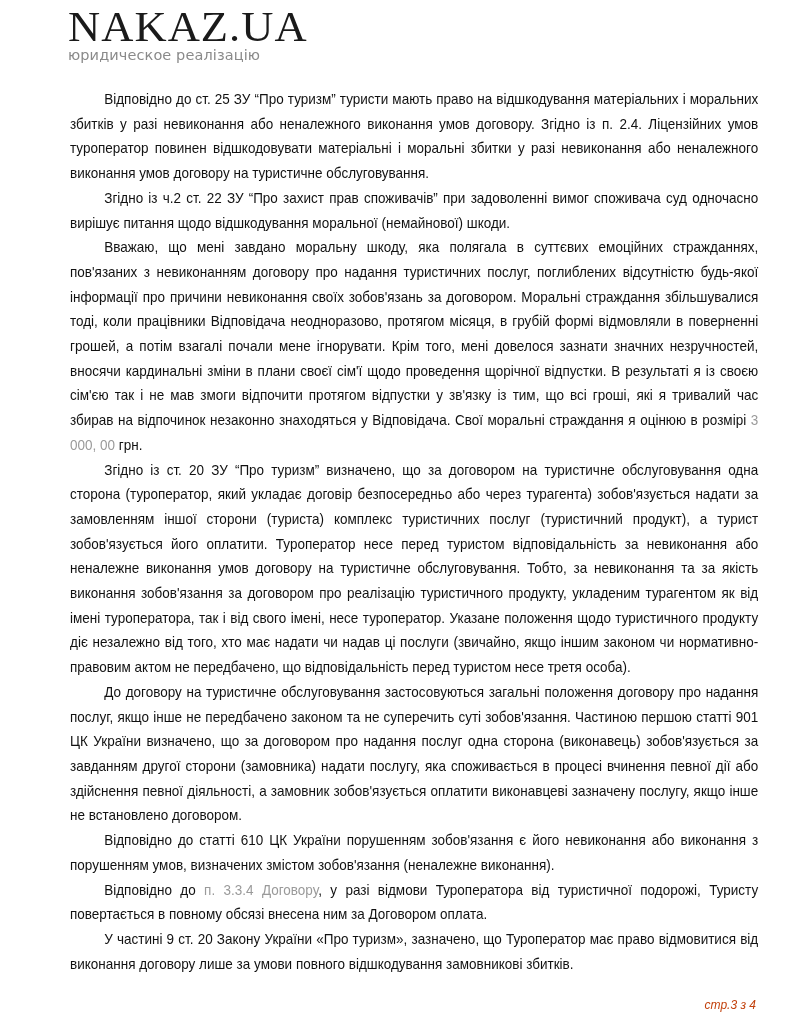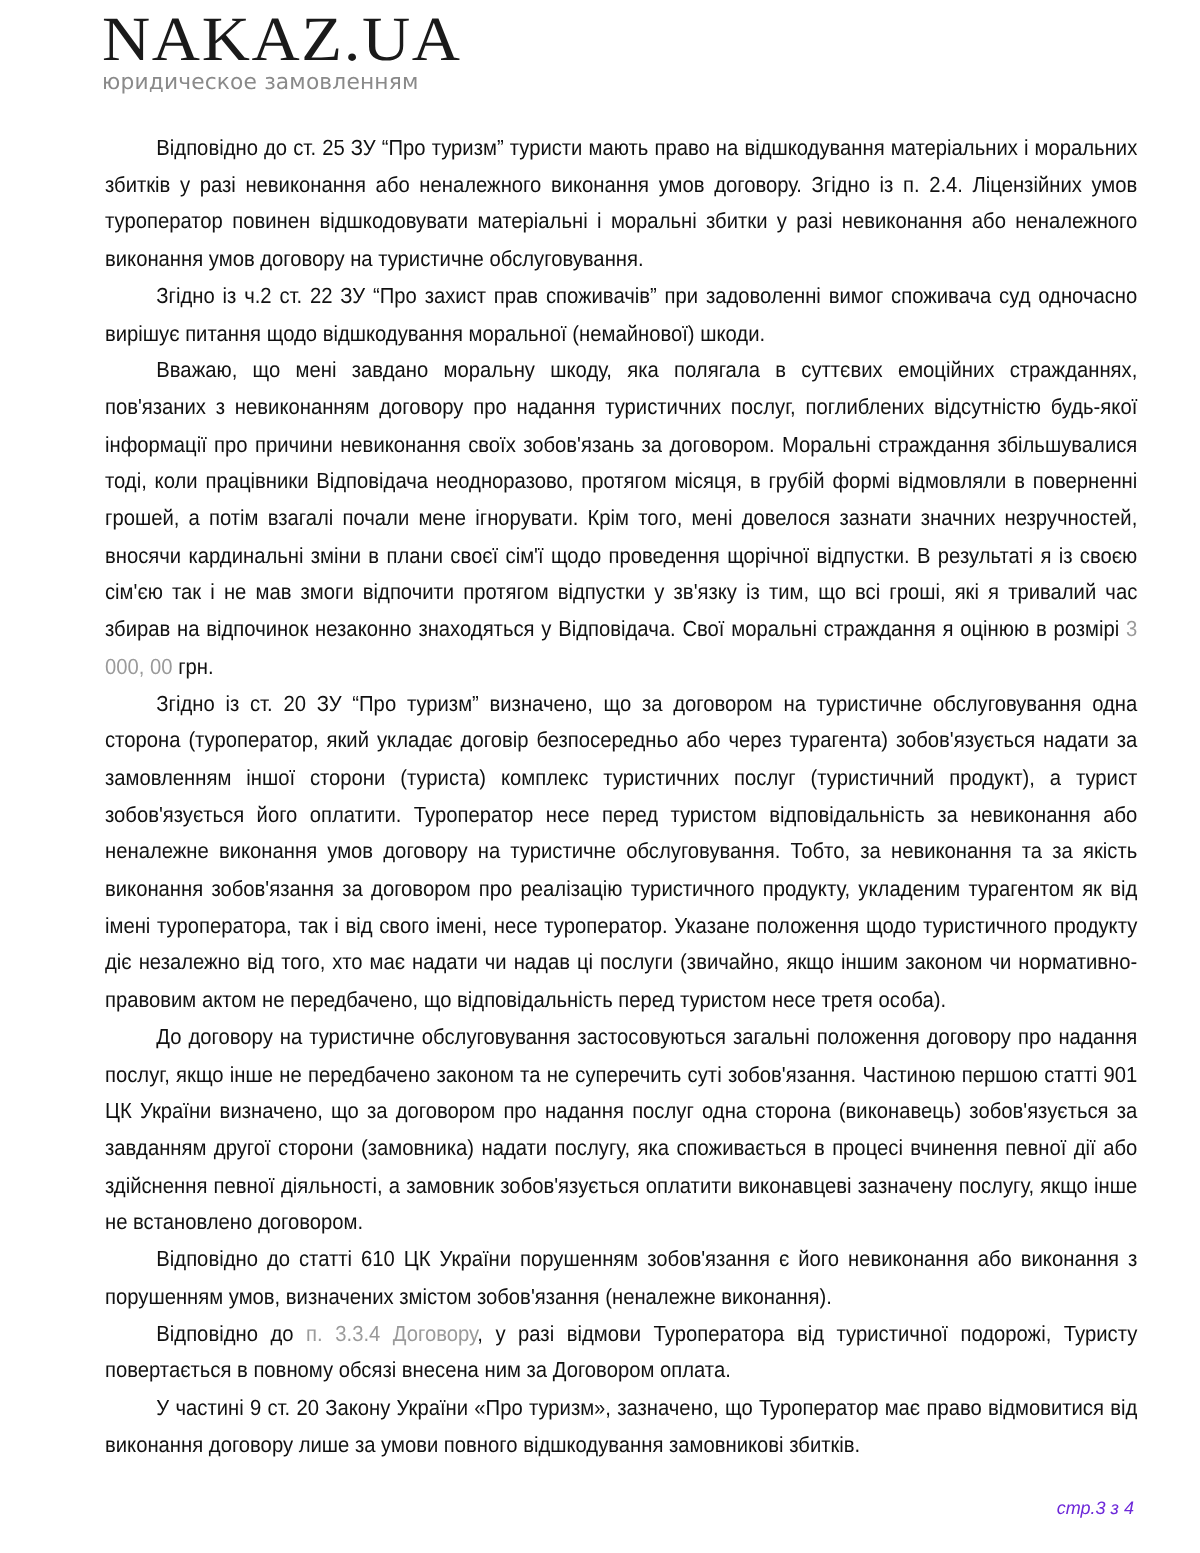--- a/index.html
+++ b/index.html
@@ -3,28 +3,28 @@
 <meta charset="utf-8">
 <style>
   html, body { margin:0; padding:0; background:#ffffff; }
   body { width:800px; height:1035px; position:relative; overflow:hidden; font-family:"Liberation Sans", sans-serif; color:#111; }
   .logo { position:absolute; left:40px; top:8px; width:230px;margin-left:28px; }
   .logo-title { font-family:"Liberation Serif", serif; font-size:42px; line-height:38px; color:#1a1a1a; letter-spacing:1px; transform:scaleX(1.06); transform-origin:left; display:block; }
   .logo-sub { font-family:"DejaVu Sans", sans-serif; font-size:14.5px; color:#8a8a8a; display:block; margin-top:1px; letter-spacing:0.1px; }
   .content { position:absolute; left:70px; top:67px; width:688px;margin-top:20px; }
   .para { margin:0; font-size:14.6px; line-height:24.7px; text-align:justify; text-indent:37px; transform:scaleX(0.925); transform-origin:left; width:744px; }
   .faded { color:#9a9a9a; }
-  .pagenum { position:absolute; right:44px; top:998px; font-style:italic; font-size:12px; color:#6d28d9; }
+  .pagenum { position:absolute; right:44px; top:998px; font-style:italic; font-size:12px; color:#c2410c; }
 </style>
 </head>
 <body>
 
 <div class="logo">
   <span class="logo-title">NAKAZ.UA</span>
-  <span class="logo-sub">юридическое замовленням</span>
+  <span class="logo-sub">юридическое реалізацію</span>
 </div>
 
 <div class="content">
   <p class="para"><span>Відповідно до ст. 25 ЗУ “Про туризм” туристи мають право на відшкодування матеріальних   і моральних   збитків  у  разі невиконання або неналежного виконання умов договору. Згідно із п. 2.4. Ліцензійних умов туроператор повинен відшкодовувати матеріальні і моральні збитки у разі невиконання або неналежного виконання умов договору на туристичне обслуговування.</span></p>
   <p class="para"><span>Згідно із ч.2 ст. 22 ЗУ “Про захист прав споживачів” при задоволенні вимог споживача суд одночасно вирішує питання щодо відшкодування моральної (немайнової) шкоди.</span></p>
   <p class="para"><span>Вважаю, що мені завдано моральну шкоду,  яка полягала в суттєвих емоційних стражданнях, пов'язаних з невиконанням договору про надання туристичних послуг, поглиблених відсутністю будь-якої інформації про причини невиконання своїх зобов'язань за договором.  Моральні страждання збільшувалися тоді,  коли працівники Відповідача неодноразово,  протягом місяця,  в грубій формі відмовляли в поверненні грошей,  а потім взагалі почали мене ігнорувати. Крім того, мені довелося зазнати значних незручностей, вносячи кардинальні зміни в плани своєї сім'ї щодо проведення щорічної відпустки. В результаті я із своєю сім'єю так і не мав змоги відпочити протягом відпустки у зв'язку із тим, що всі гроші, які я тривалий час збирав на відпочинок незаконно знаходяться у Відповідача. Свої моральні страждання я оцінюю в розмірі </span><span class="faded">3 000, 00</span><span> грн.</span></p>
   <p class="para"><span>Згідно із ст. 20 ЗУ “Про туризм” визначено, що за договором на туристичне обслуговування одна сторона (туроператор, який укладає договір безпосередньо або через турагента) зобов'язується надати за замовленням іншої сторони (туриста) комплекс туристичних послуг (туристичний продукт), а турист зобов'язується його оплатити. Туроператор  несе  перед  туристом  відповідальність  за невиконання або  неналежне  виконання умов договору на туристичне обслуговування. Тобто, за невиконання та за якість виконання зобов'язання за договором про реалізацію туристичного продукту, укладеним турагентом як від імені туроператора, так і від свого імені, несе туроператор. Указане положення щодо туристичного продукту діє незалежно від того, хто має надати чи надав ці послуги (звичайно, якщо іншим законом чи нормативно-правовим актом не передбачено, що відповідальність перед туристом несе третя особа).</span></p>
   <p class="para"><span>До договору на туристичне обслуговування застосовуються загальні положення договору про надання послуг, якщо інше не передбачено законом та не суперечить суті зобов'язання. Частиною першою статті 901 ЦК України визначено, що за договором про надання послуг одна сторона (виконавець) зобов'язується за завданням другої сторони (замовника) надати послугу, яка споживається в процесі вчинення певної дії або здійснення певної діяльності, а замовник зобов'язується оплатити виконавцеві зазначену послугу, якщо інше не встановлено договором.</span></p>
   <p class="para"><span>Відповідно до статті 610 ЦК України порушенням зобов'язання є його невиконання або виконання з порушенням умов, визначених змістом зобов'язання (неналежне виконання).</span></p>
   <p class="para"><span>Відповідно до </span><span class="faded">п. 3.3.4 Договору</span><span>, у разі відмови Туроператора від туристичної подорожі, Туристу повертається в повному обсязі внесена ним за Договором оплата.</span></p>

